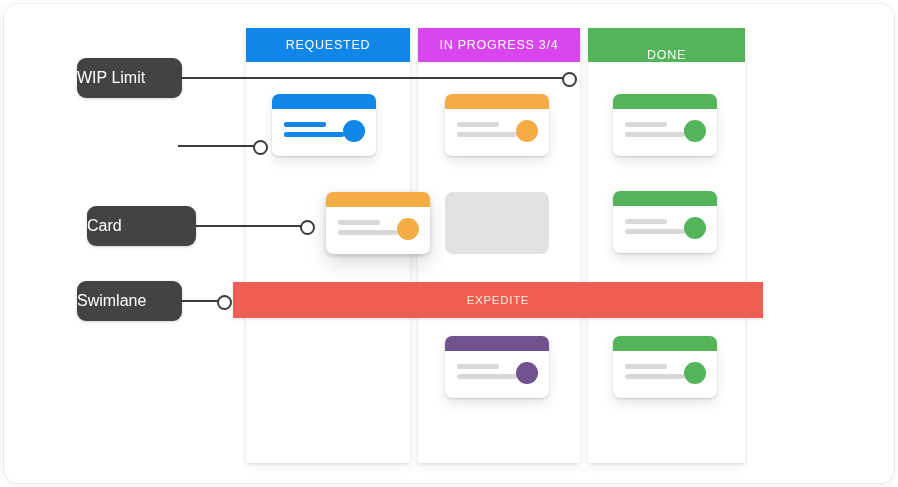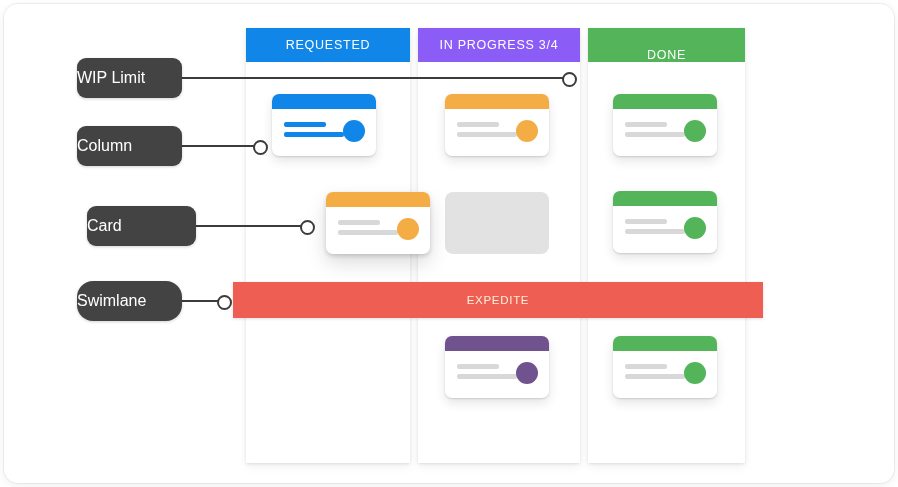--- a/index.html
+++ b/index.html
@@ -95,21 +95,21 @@
         <div class="lines">
           <div class="ln a" style="background:#1087e8;"></div>
           <div class="ln b" style="background:#1087e8;"></div>
         </div>
         <div class="dot" style="background:#1087e8;"></div>
       </div>
     </div>
 
     <div class="column" style="left:418px;width:162px;">
       <div class="col-shadow"></div>
-      <div class="col-head" style="background:#8b5cf6;">
+      <div class="col-head" style="background:#d946ef;">
         <span>IN PROGRESS 3/4</span>
       </div>
       <div class="col-body"></div>
 
       <div class="card" style="left:27px;top:66px;">
         <div class="bar" style="background:#f3ad44;"></div>
         <div class="lines">
           <div class="ln a" style="background:#d8d8d8;"></div>
           <div class="ln b" style="background:#d8d8d8;"></div>
         </div>
@@ -179,29 +179,26 @@
   </div>
 
   <div class="leader" style="left:178px;top:77px;width:392px;"></div>
   <div class="ring" style="left:562px;top:72px;"></div>
   <div class="pill" style="left:77px;top:58px;width:105px;">
     <span>WIP Limit</span>
   </div>
 
   <div class="leader" style="left:178px;top:145px;width:82px;"></div>
   <div class="ring" style="left:253px;top:140px;"></div>
-  <div class="pill" style="left:77px;top:126px;width:105px;">
-    <span>Column</span>
-  </div>
 
   <div class="leader" style="left:178px;top:225px;width:130px;"></div>
   <div class="ring" style="left:300px;top:220px;"></div>
   <div class="pill" style="left:87px;top:206px;width:109px;">
     <span>Card</span>
   </div>
 
   <div class="leader" style="left:178px;top:300px;width:48px;"></div>
   <div class="ring" style="left:217px;top:295px;"></div>
-  <div class="pill" style="left:77px;top:281px;width:105px;border-radius:16px;">
+  <div class="pill" style="left:77px;top:281px;width:105px;">
     <span>Swimlane</span>
   </div>
 
 </div>
 
 </body></html>

